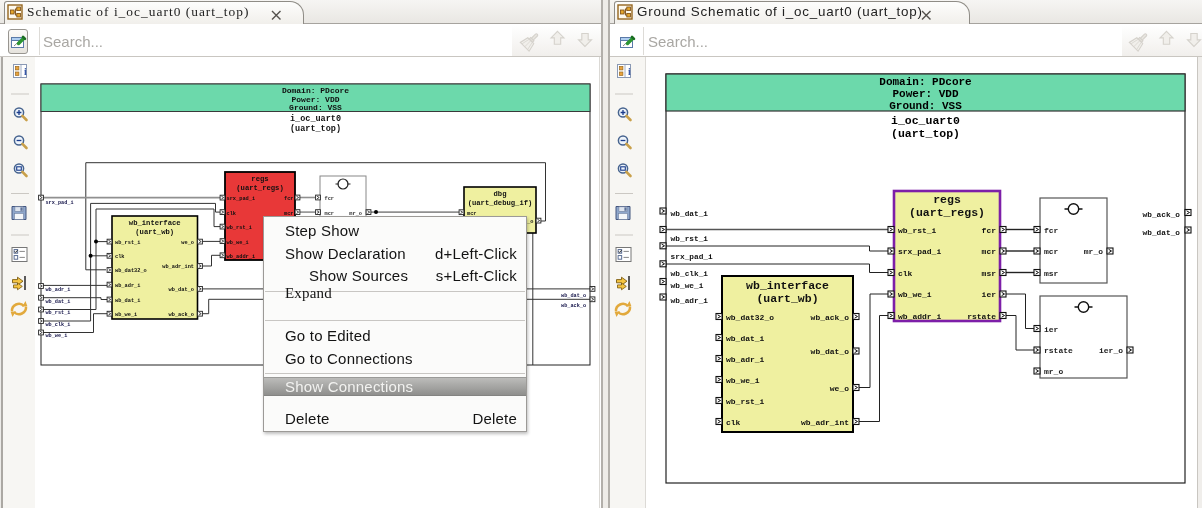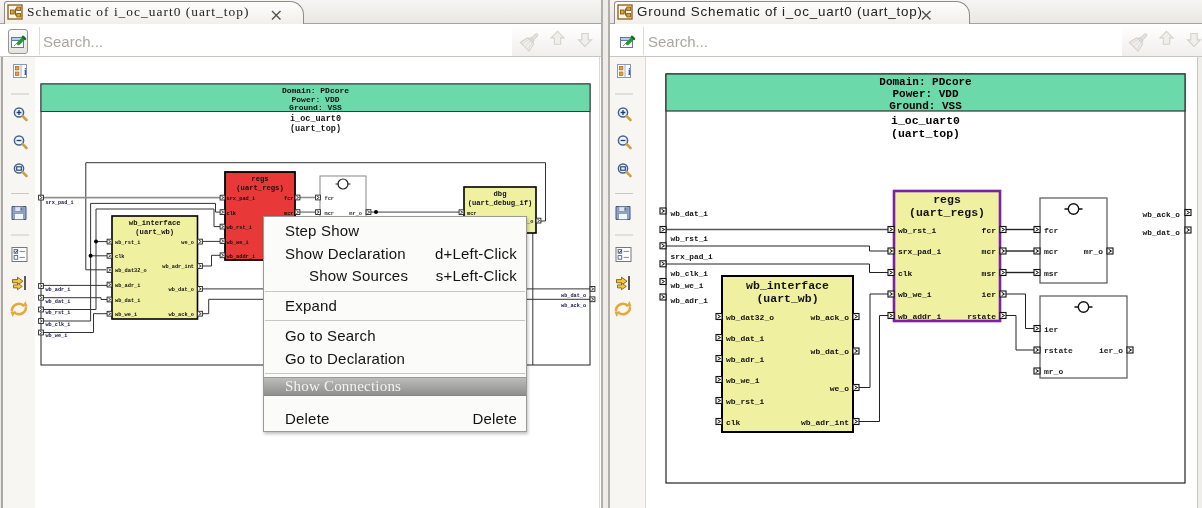--- a/index.html
+++ b/index.html
@@ -534,22 +534,22 @@
 <div class="abs" style="left:1197px;top:57px;width:1px;height:451px;background:#c9c6c1;"></div>
 <div class="abs" style="left:1198px;top:57px;width:4px;height:451px;background:#f0eeeb;"></div>
 
 <div id="menu" class="abs" style="left:263px;top:216px;width:264px;height:216px;background:#fbfbfa;border:1px solid #9c9a97;box-shadow:1px 2px 3px rgba(0,0,0,0.25);z-index:50;font-size:15px;letter-spacing:0.2px;color:#131313;">
   <div class="abs" style="left:21px;top:5px;">Step Show</div>
   <div class="abs" style="left:21px;top:28px;">Show Declaration</div>
   <div class="abs" style="right:9px;top:28px;">d+Left-Click</div>
   <div class="abs" style="left:21px;top:50px;margin-left:24px;">Show Sources</div>
   <div class="abs" style="right:9px;top:50px;">s+Left-Click</div>
   <div class="abs" style="left:1px;top:74px;width:260px;height:1px;background:#c8c6c3;"></div>
-  <div class="abs" style="left:21px;top:80px;">Expand</div>
+  <div class="abs" style="left:21px;top:68px;font-family:Liberation Serif, serif;">Expand</div>
   <div class="abs" style="left:1px;top:103px;width:260px;height:1px;background:#c8c6c3;"></div>
-  <div class="abs" style="left:21px;top:110px;">Go to Search</div>
-  <div class="abs" style="left:21px;top:133px;">Go to Declaration</div>
+  <div class="abs" style="left:21px;top:110px;">Go to Edited</div>
+  <div class="abs" style="left:21px;top:133px;">Go to Connections</div>
   <div class="abs" style="left:1px;top:156px;width:260px;height:1px;background:#c8c6c3;"></div>
   <div class="abs" style="left:0px;top:160px;width:262px;height:19px;background:linear-gradient(#bcbcba,#8f8f8d);border-top:1px solid #9a9a98;border-bottom:1px solid #848482;"></div>
-  <div class="abs" style="left:21px;top:161px;color:#f2f2f0;font-family:Liberation Serif, serif;">Show Connections</div>
+  <div class="abs" style="left:21px;top:161px;color:#f2f2f0;">Show Connections</div>
   <div class="abs" style="left:21px;top:193px;">Delete</div>
   <div class="abs" style="right:9px;top:193px;">Delete</div>
 </div>
 
 </body></html>

